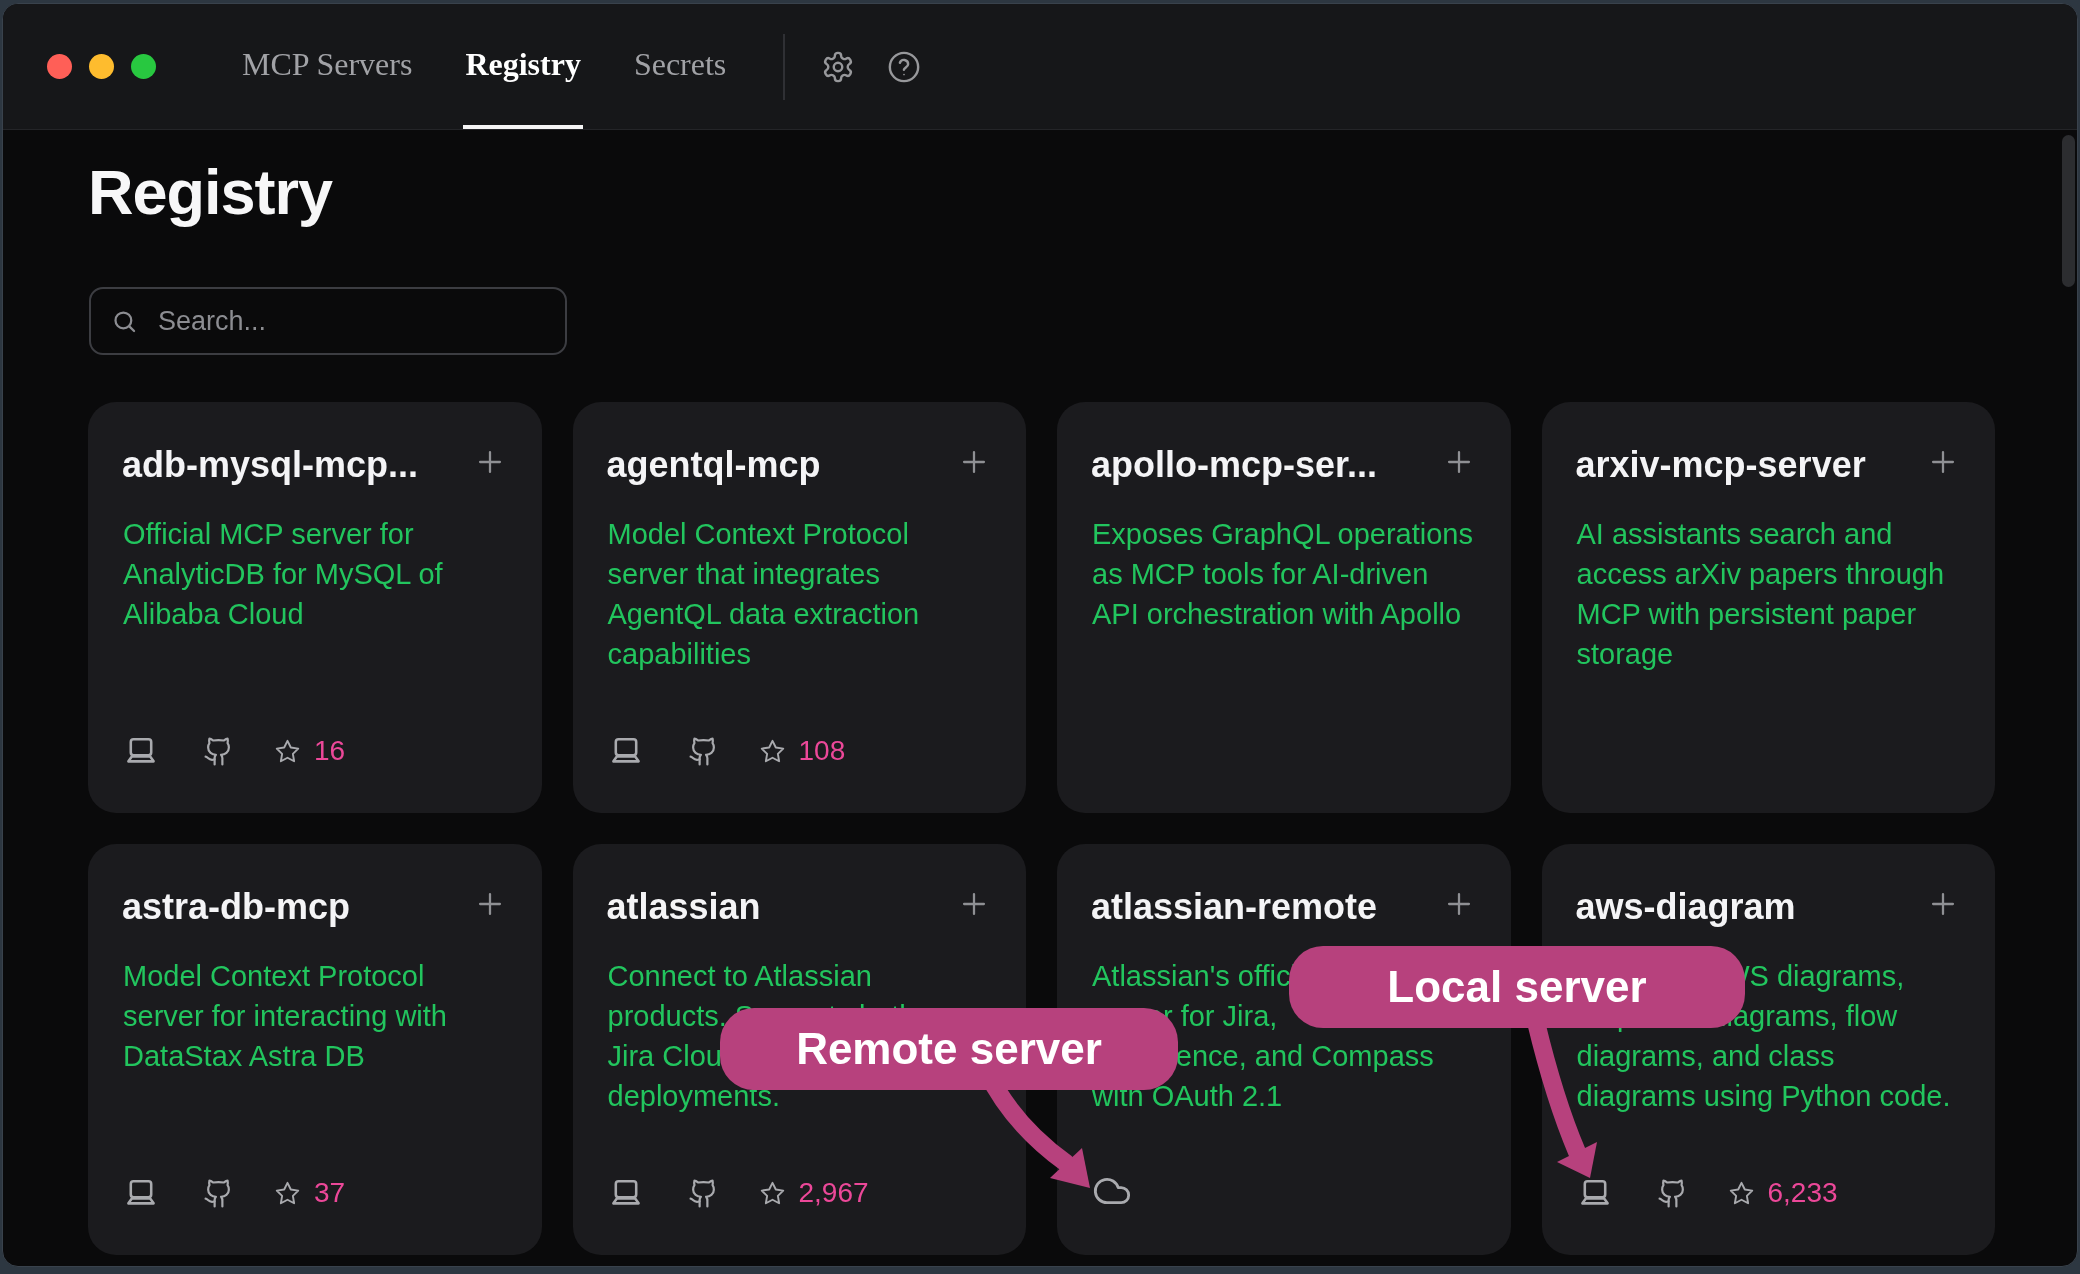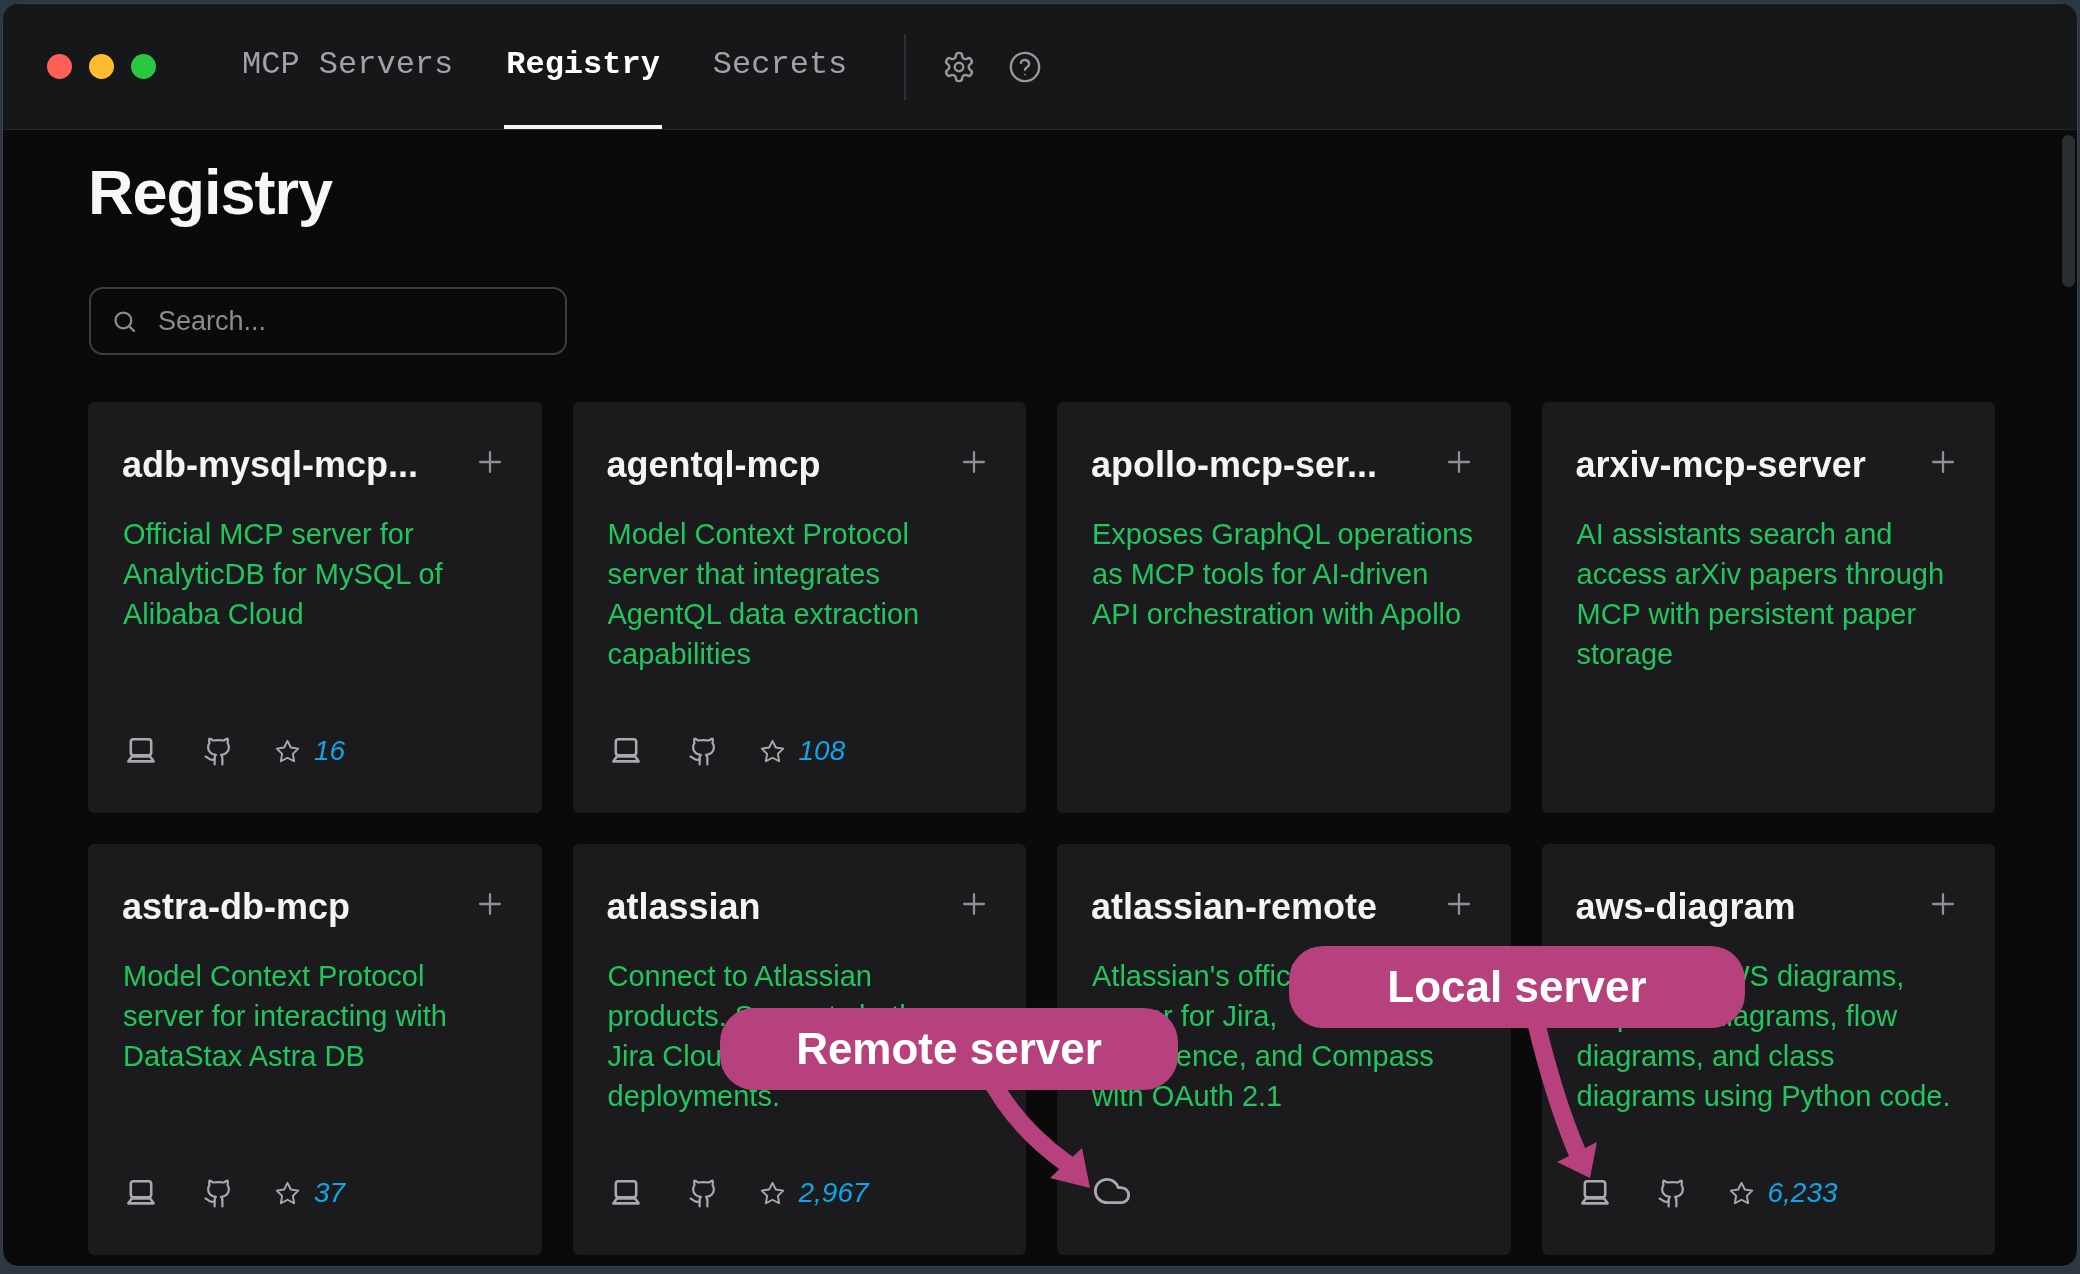--- a/index.html
+++ b/index.html
@@ -23,21 +23,21 @@
     position:absolute;left:0;right:0;top:0;height:125px;
     background:#161719;border-bottom:1px solid #242528;
     display:flex;align-items:stretch;
   }
   .traffic{display:flex;align-items:center;gap:17px;margin-left:44px;}
   .dot{width:25px;height:25px;border-radius:50%;border:none;padding:0;cursor:default;}
   .tabs{display:flex;align-items:stretch;gap:49px;margin-left:84px;}
   .tab{
     background:none;border:none;padding:0 2px 0 2px;margin:0;cursor:default;
     display:flex;align-items:center;
-    font-family:Liberation Mono, monospace;font-size:32px;font-weight:500;color:#a1a2a6;
+    font-family:Liberation Serif, serif;font-size:32px;font-weight:500;color:#a1a2a6;
     border-bottom:4px solid transparent;
   }
   .tab.active{color:#ffffff;font-weight:700;border-bottom-color:#f5f5f5;}
   .tb-sep{width:2px;height:66px;background:#2f3034;align-self:center;margin-left:55px;}
   .hbtn{
     background:none;border:none;padding:0;margin:0;cursor:default;
     align-self:center;color:#97989b;display:flex;align-items:center;justify-content:center;
   }
   .hbtn svg{width:34px;height:34px;}
   #settings-btn{margin-left:36px;}
@@ -59,21 +59,21 @@
     font-family:"Liberation Sans", sans-serif;font-size:27px;color:#e8e8ea;
   }
   .search input::placeholder{color:#8c8d92;opacity:1;}
 
   
   .grid{
     position:absolute;left:85px;top:398px;width:1907px;
     display:grid;grid-template-columns:repeat(4,1fr);gap:31px;
   }
   .card{
-    position:relative;height:411px;background:#1b1b1e;border-radius:6px;
+    position:relative;height:411px;background:#1b1b1e;border-radius:28px;
     box-sizing:border-box;
   }
   .card-title{
     position:absolute;left:34px;top:42px;right:86px;margin:0;
     font-size:36px;font-weight:700;color:#f4f4f6;white-space:nowrap;overflow:hidden;
   }
   .add{
     position:absolute;right:32px;top:40px;width:40px;height:40px;
     background:none;border:none;padding:0;color:#8f9094;cursor:default;
     display:flex;align-items:center;justify-content:center;
@@ -88,21 +88,21 @@
     display:flex;align-items:center;color:#a9aaae;
   }
   .ficon{display:flex;align-items:center;}
   .ficon.laptop svg{width:36px;height:36px;}
   .ficon.cloud svg{width:40px;height:40px;}
   .ficon.github svg{width:31px;height:31px;}
   .ficon.laptop{margin-right:44px;}
   .ficon.github{margin-right:40px;}
   .stars{display:flex;align-items:center;gap:13px;}
   .stars svg{width:27px;height:27px;}
-  .count{font-size:28px;color:#0ea5e9;font-style:italic;}
+  .count{font-size:28px;color:#ec4899;}
 
   
   .scroll-thumb{
     position:absolute;right:2px;top:131px;width:13px;height:152px;
     border-radius:7px;background:#2c2d30;z-index:2;
   }
 
   
   .arrows{position:absolute;inset:0;z-index:4;pointer-events:none;}
   .badge{

